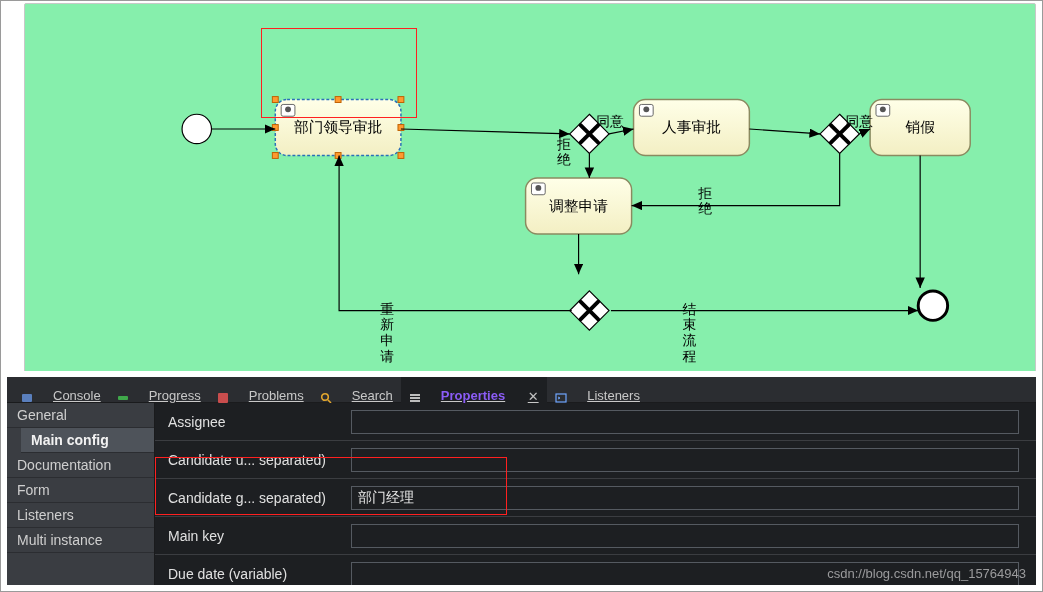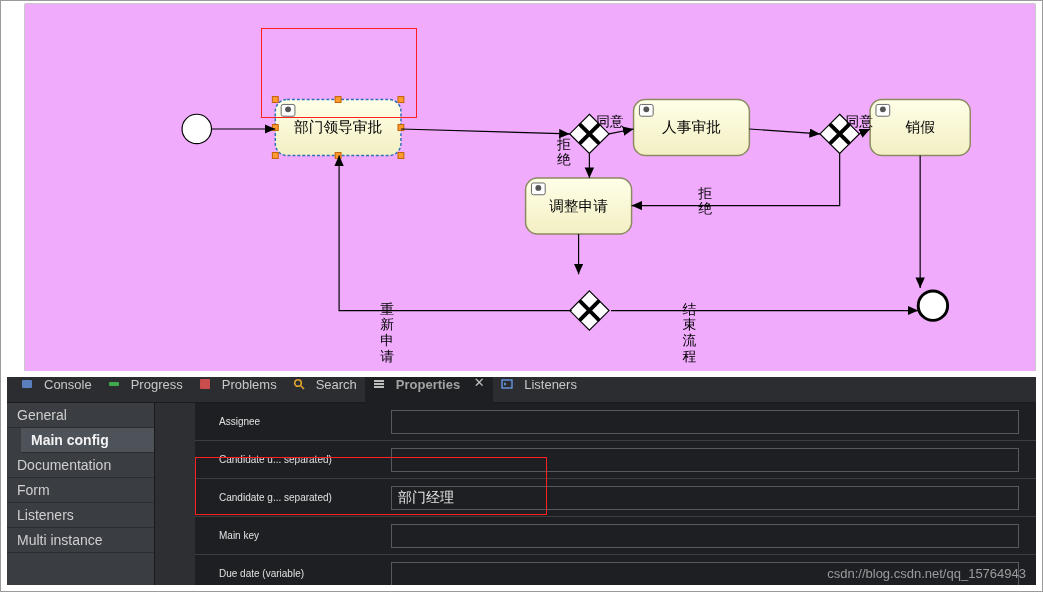--- a/index.html
+++ b/index.html
@@ -1,34 +1,34 @@
 <!DOCTYPE html>
 <html><head>
 <meta charset="utf-8">
 <style>
   * { box-sizing: border-box; margin: 0; padding: 0; }
   body { font-family: "Segoe UI", Arial, sans-serif; width: 1043px; height: 592px; overflow: hidden; background:#fff; }
   .outer { border:1px solid #9a9a9a; width:1043px; height:592px; position:relative; }
   .canvas { width:100%; height:370px; position:relative; overflow:hidden; }
-  .canvas-border { position:absolute; left:23px; top:2px; right:6px; height:463px; border:1px solid #c8c8c8; border-radius:2px; background:#f0abfc; }
+  .canvas-border { position:absolute; left:23px; top:2px; right:6px; height:463px; border:1px solid #c8c8c8; border-radius:2px; background:#86efac; }
   .panels { position:absolute; left:6px; right:6px; top:376px; bottom:6px; background:#2d2f33; color:#d0d0d0; font-size:14px; }
   .tabbar { height:26px; display:flex; align-items:center; padding:0 6px; background:#2b2d31; border-bottom:1px solid #1a1b1d; }
-  .tab { display:flex; align-items:flex-start; padding:0 8px; height:26px; color:#c8c8c8; gap:11px; cursor:pointer; }
+  .tab { display:flex; align-items:flex-end; padding:0 8px; height:26px; color:#c8c8c8; gap:20px; cursor:pointer;text-decoration:underline; }
   .tab.active { background:#1d1f22; }
-  .tab.active .tlabel { font-weight:600; color:#a3a3a3; }
+  .tab.active .tlabel { font-weight:600; color:#8b5cf6; }
   .tlabel { font-size:13px; white-space:nowrap; }
   .icon-box { width:12px; height:12px; display:inline-block; }
   .tab-close { width:12px; height:12px; display:inline-flex; align-items:center; justify-content:center; color:#c0c0c0; font-size:13px; margin-left:2px;}
-  .props-body { display:flex; height:calc(100% - 26px);gap:40px; }
+  .props-body { display:flex; height:calc(100% - 26px); }
   .vtabs { width:148px; background:#3a3d42; display:flex; flex-direction:column; border-right:1px solid #1a1b1d;}
   .vtab { padding:4px 10px; font-size:14px; color:#cfcfcf; border-bottom:1px solid #2b2d31; cursor:pointer; }
   .vtab.active { background:#4e535a; color:#f2f2f2; font-weight:700;margin-left:14px; }
   .form-area { flex:1; background:#1d1f22; position:relative; overflow:hidden; }
   .frow { display:flex; align-items:center; height:38px; border-bottom:1px solid #3b3d41; }
-  .flabel { width:196px; padding:0 24px; color:#e0e0e0; font-size:10px; white-space:nowrap; overflow:hidden; text-overflow:ellipsis; }
+  .flabel { width:196px; padding:0 13px; color:#e0e0e0; font-size:14px; white-space:nowrap; overflow:hidden; text-overflow:ellipsis; }
   .finput { flex:1; height:24px; margin-right:17px; background:#1d1f22; border:1px solid #555a61; color:#e6e6e6; font-size:14px; padding:0 6px; font-family:inherit;}
   .highlight-red { position:absolute; border:1.5px solid #ff2020; pointer-events:none; }
   .watermark { position:absolute; right:10px; bottom:4px; color:#a8a8aa; font-size:13px; opacity:.9; }
 </style>
 </head>
 <body>
 
 <div class="outer">
   <div class="canvas">
     <div class="canvas-border">

